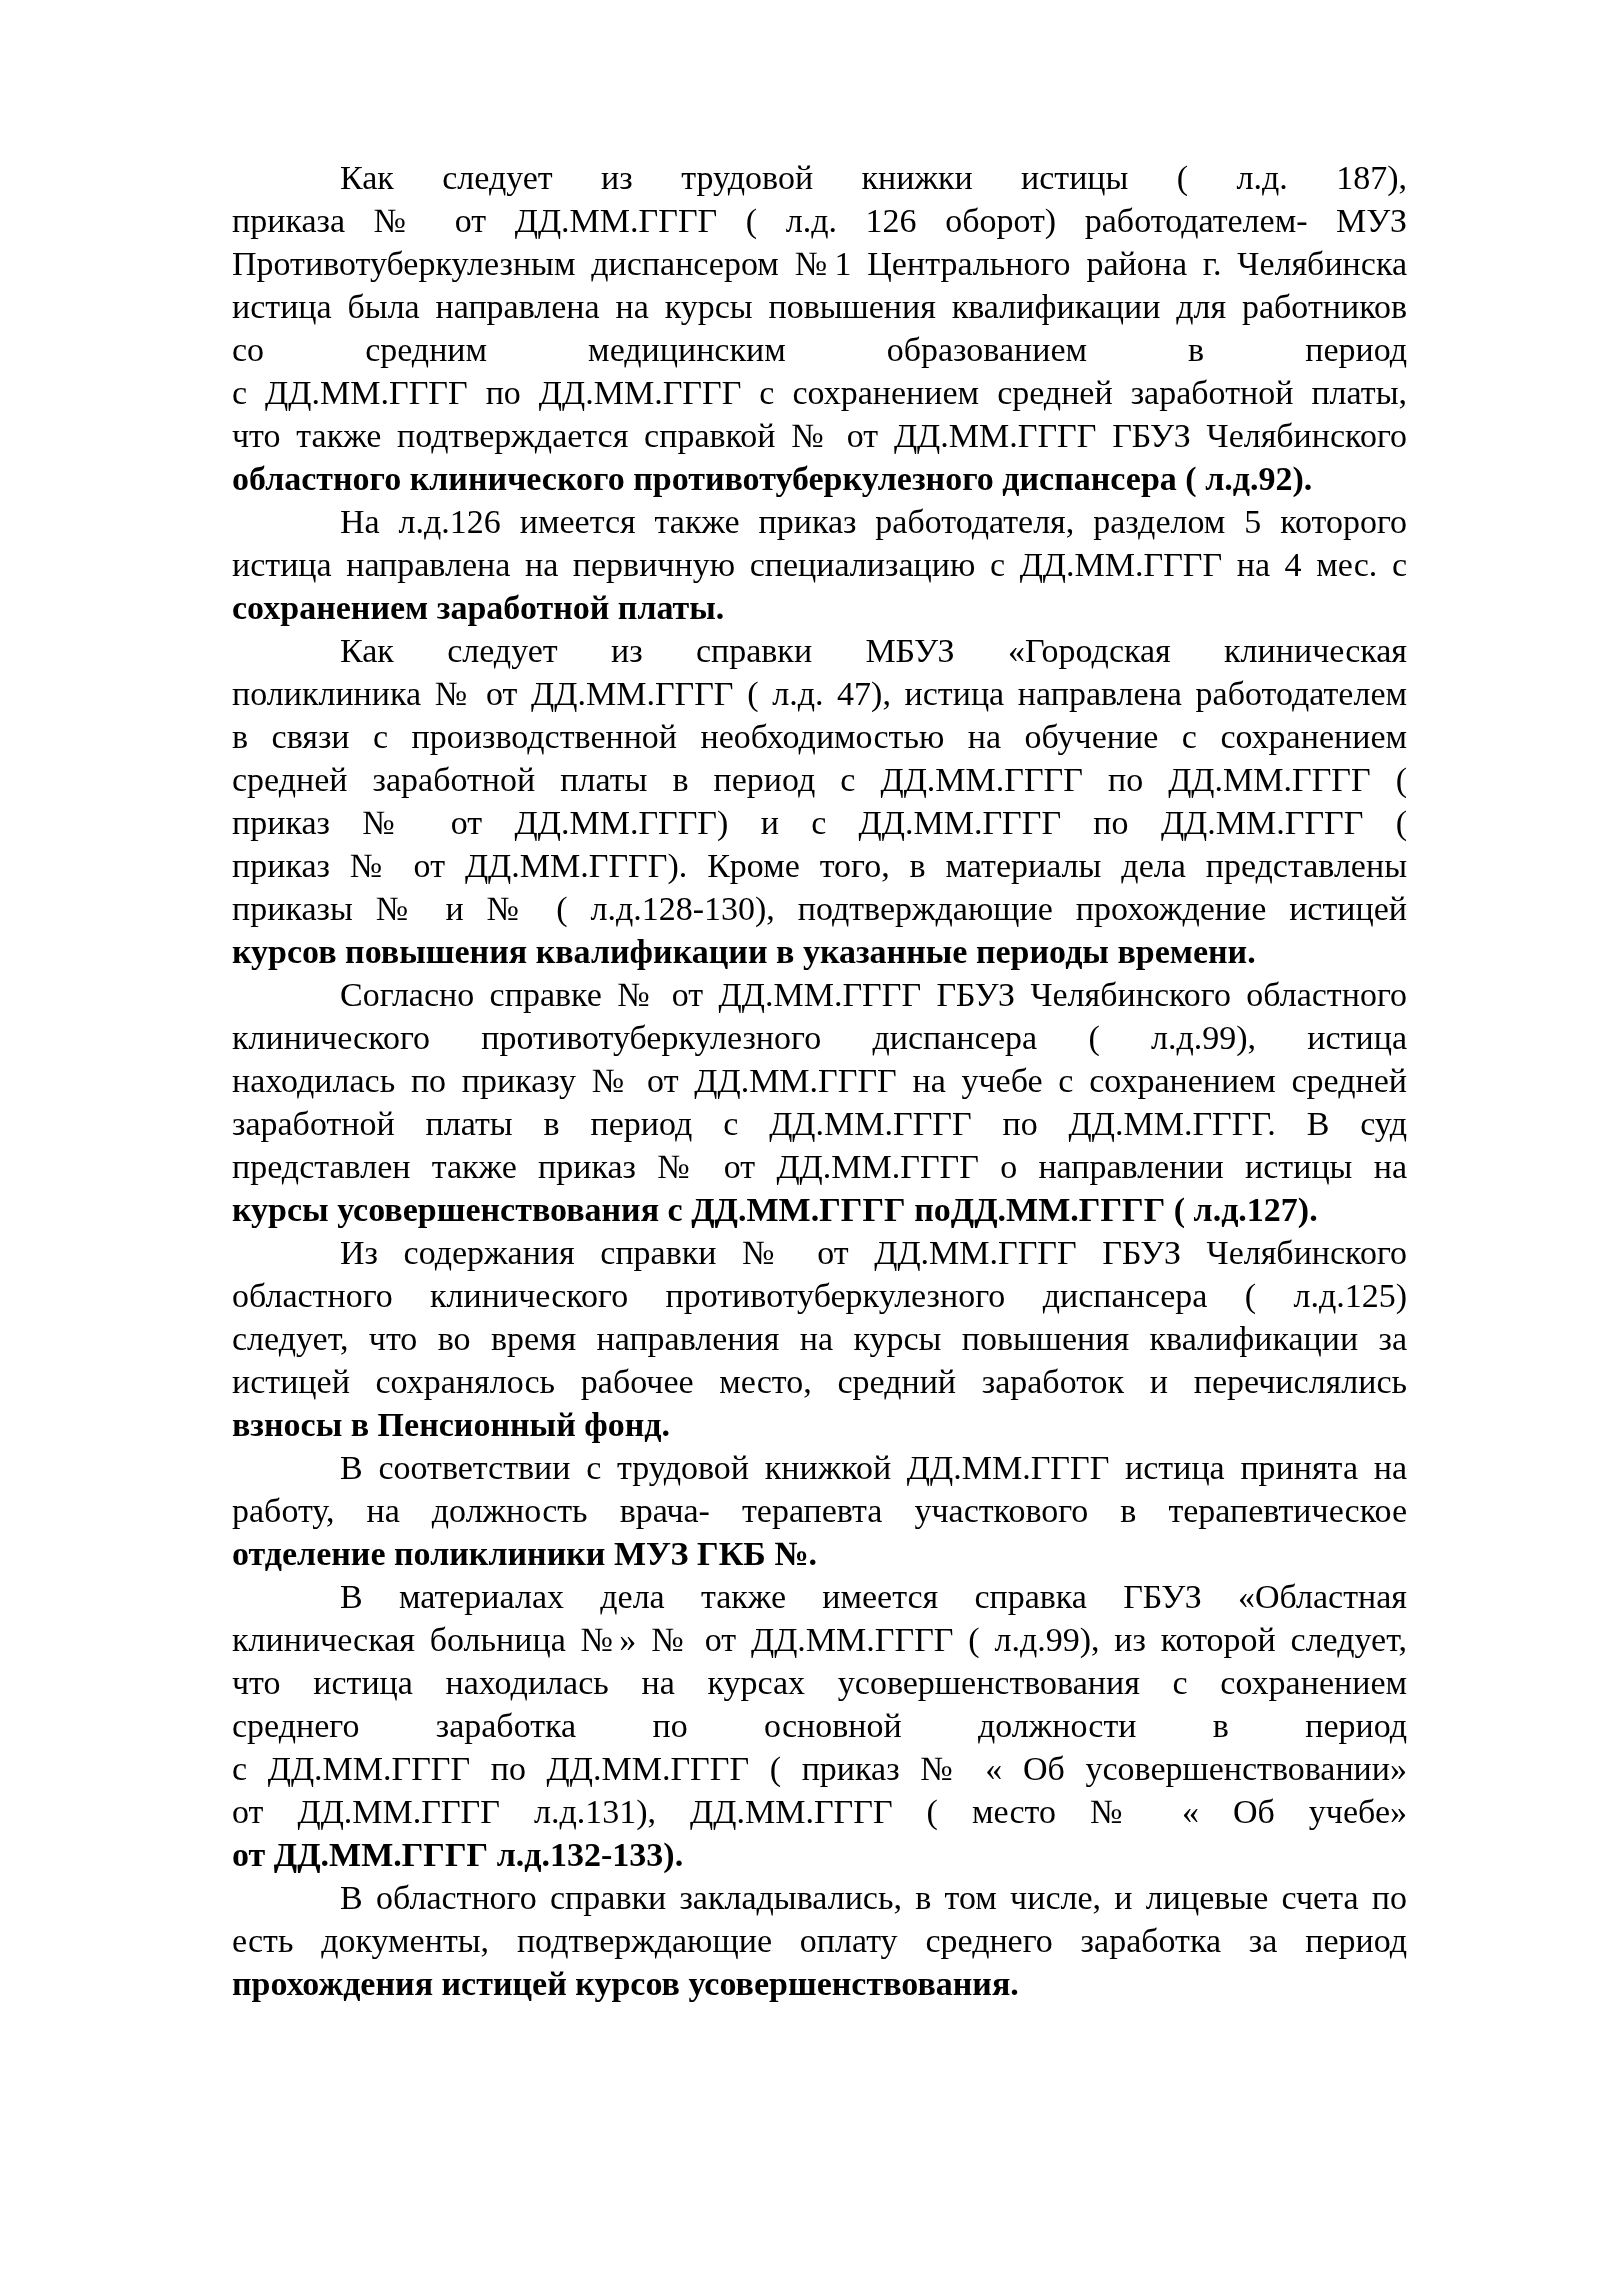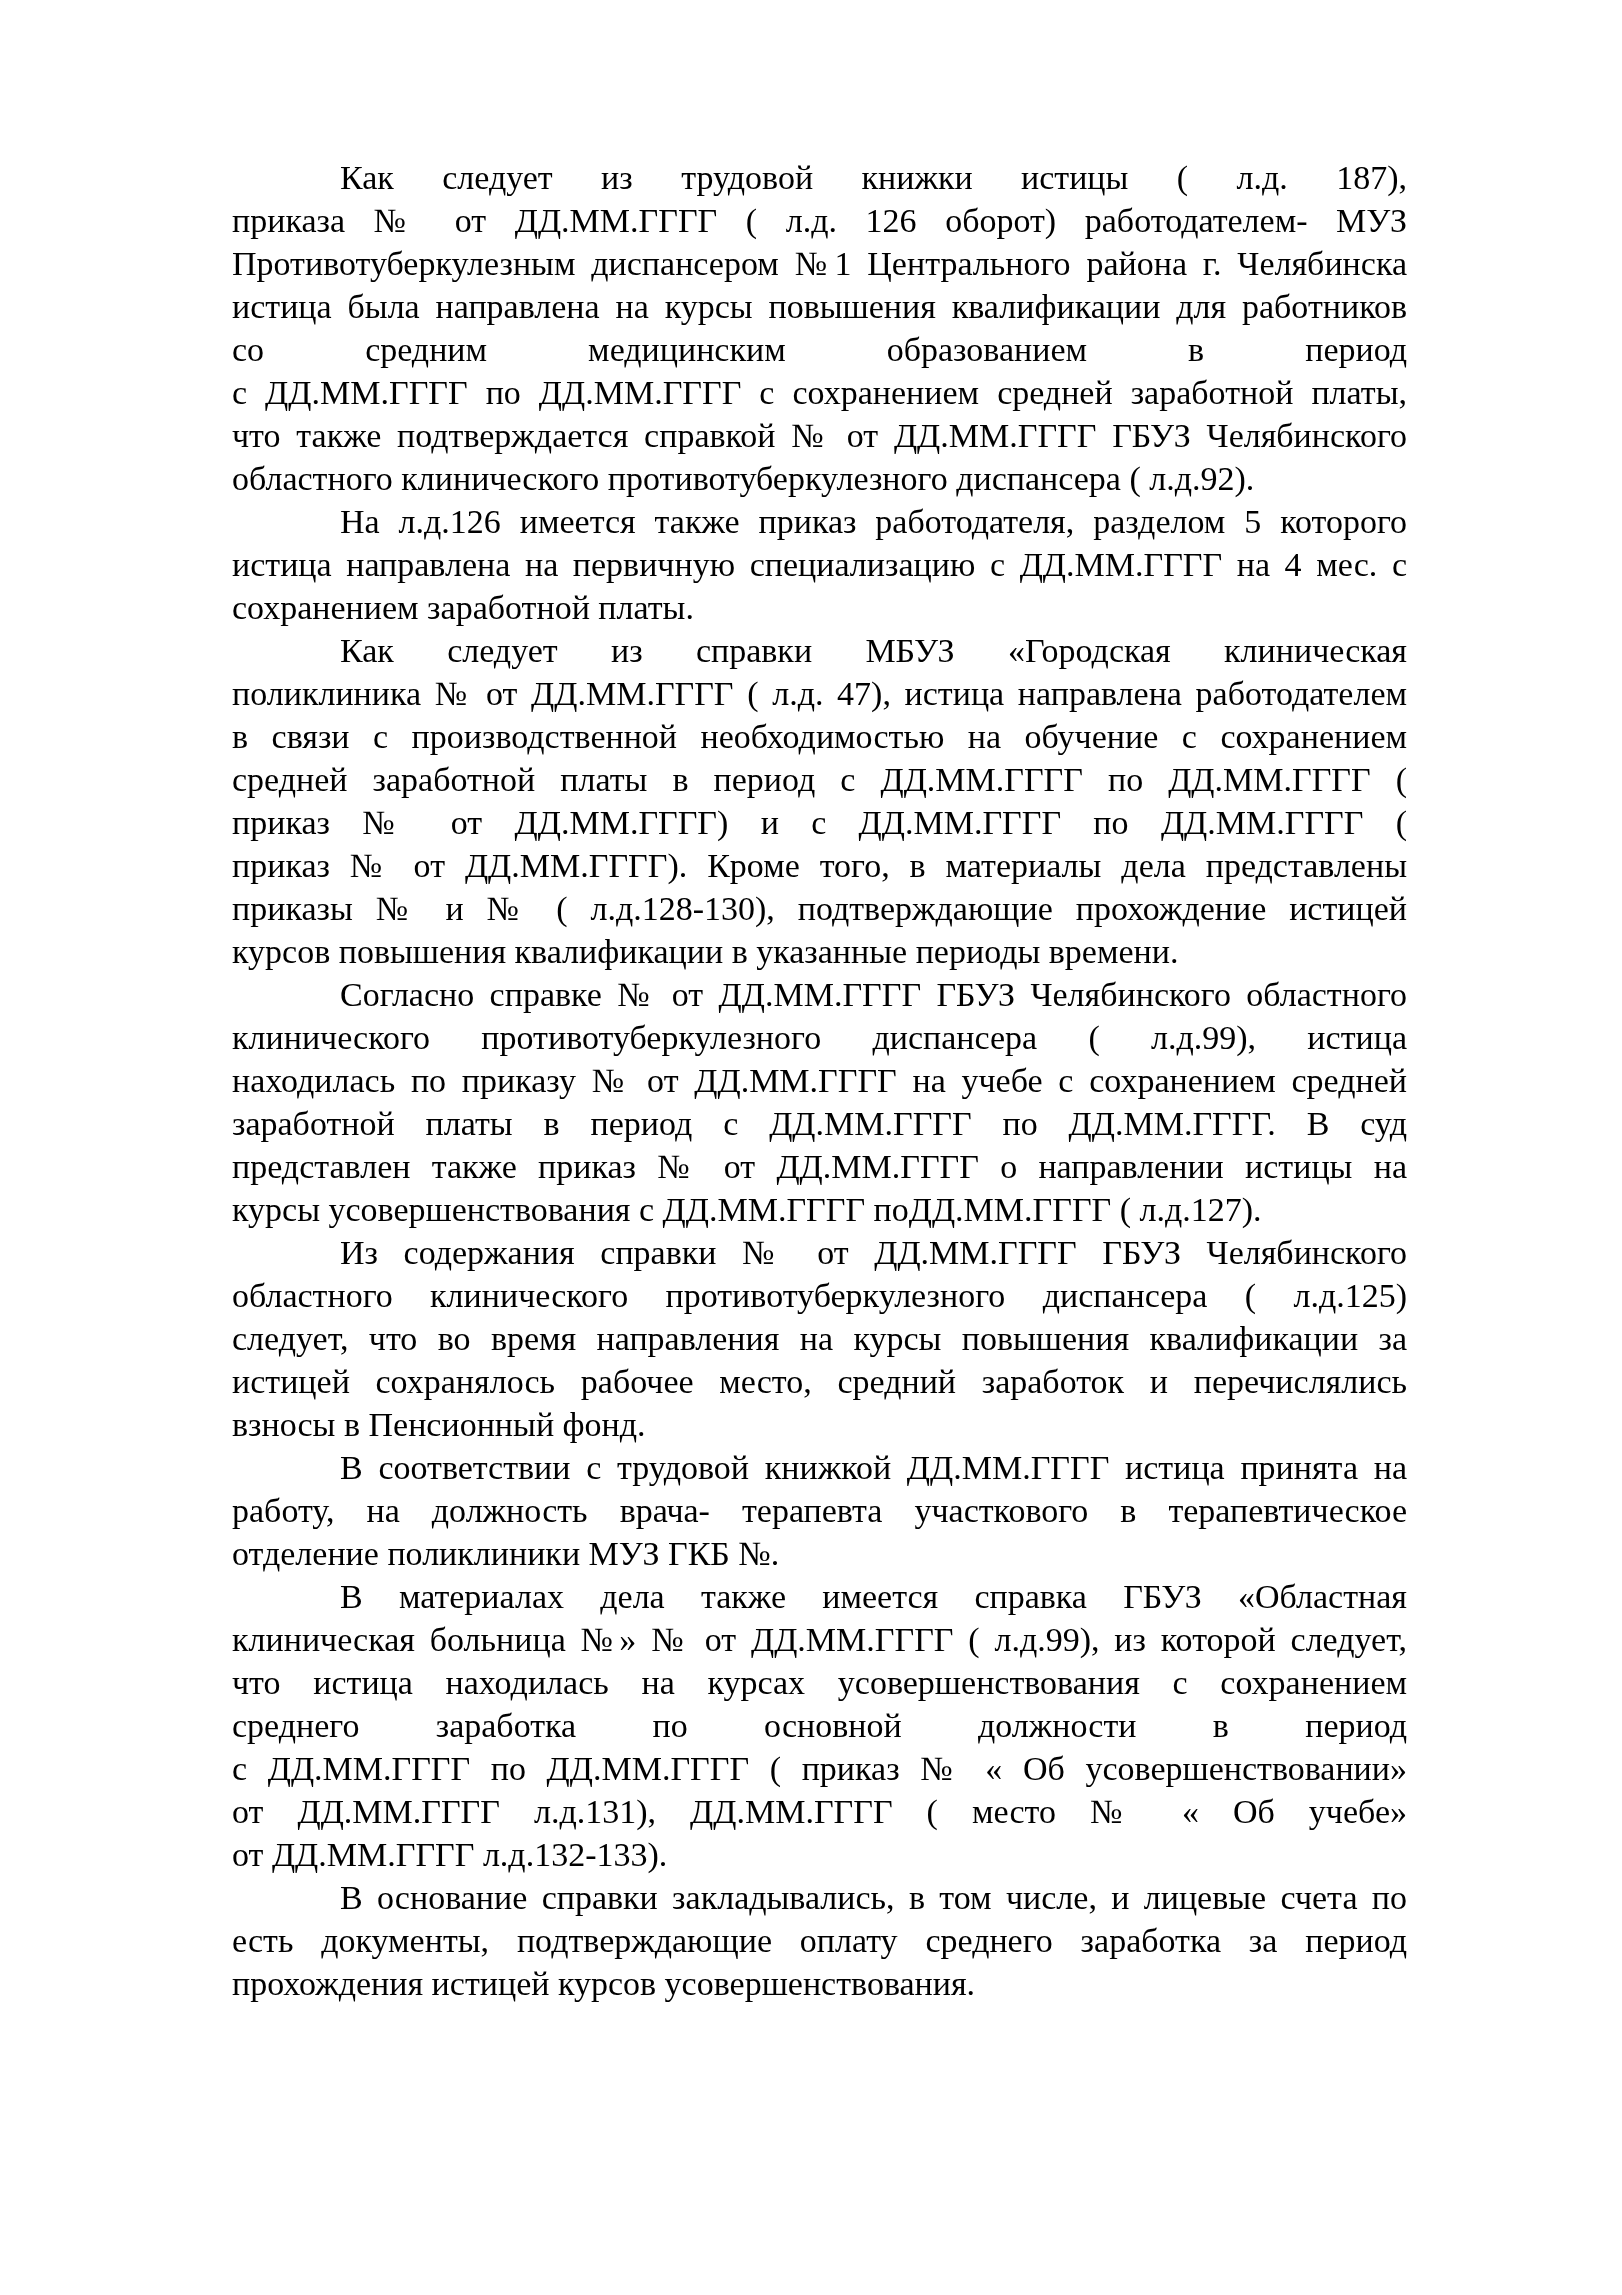--- a/index.html
+++ b/index.html
@@ -30,20 +30,21 @@
     margin: 0;
     padding: 0;
   }
   .line {
     text-align: justify;
     text-align-last: justify;
     white-space: normal;
   }
   .line.last {
     text-align-last: left;
+    font-weight: bold;
   }
   .line.first {
     text-indent: 108px;
   }
 </style>
 </head>
 <body>
 
 <div class="page" style="background: rgb(255, 255, 255);">
   <div class="text-block" style="color: rgb(0, 0, 0);">
@@ -95,19 +96,19 @@
       <div class="paragraph">
         <div class="line first">В материалах дела также имеется справка ГБУЗ «Областная</div>
         <div class="line">клиническая больница №» № от ДД.ММ.ГГГГ ( л.д.99), из которой следует,</div>
         <div class="line">что истица находилась на курсах усовершенствования с сохранением</div>
         <div class="line">среднего заработка по основной должности в период</div>
         <div class="line">с ДД.ММ.ГГГГ по ДД.ММ.ГГГГ ( приказ № « Об усовершенствовании»</div>
         <div class="line">от ДД.ММ.ГГГГ л.д.131), ДД.ММ.ГГГГ ( место № « Об учебе»</div>
         <div class="line last">от ДД.ММ.ГГГГ л.д.132-133).</div>
       </div>
       <div class="paragraph">
-        <div class="line first">В основание справки закладывались, в том числе, и лицевые счета по</div>
+        <div class="line first">В областного справки закладывались, в том числе, и лицевые счета по</div>
         <div class="line">есть документы, подтверждающие оплату среднего заработка за период</div>
         <div class="line last">прохождения истицей курсов усовершенствования.</div>
       </div>
     </div>
 </div>
 
 
 </body></html>

